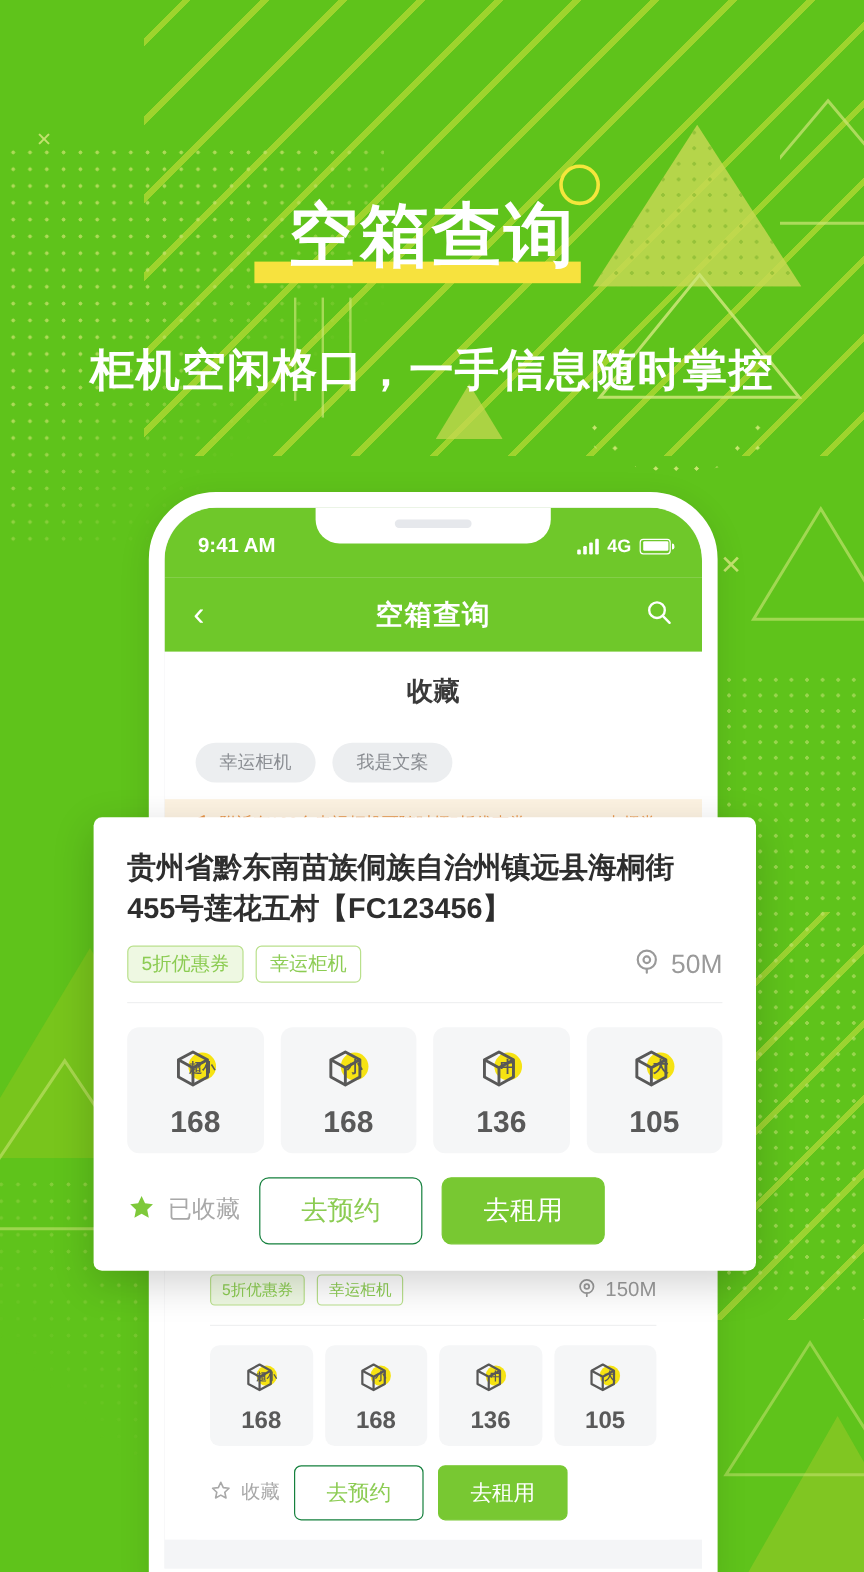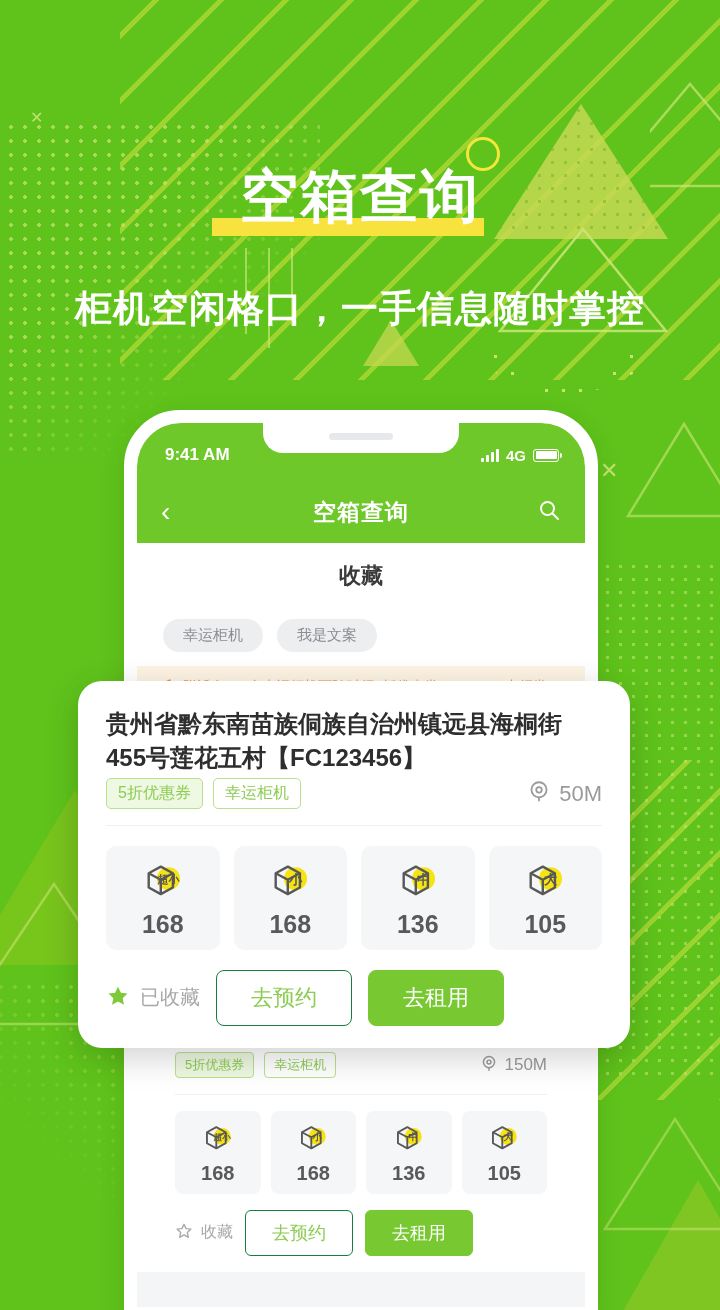--- a/index.html
+++ b/index.html
@@ -288,21 +288,21 @@
     border-radius: 12px;
     padding: 20px 20px 16px 20px;
     margin-bottom: 12px;
   }
   .card-addr {
     font-size: 19px; line-height: 1.45;
     color: #2e2e2e; font-weight: bold;
   }
   .card-meta {
     display: flex; align-items: center;
-    margin-top: 3px;
+    margin-top: 13px;
   }
   .tag {
     font-size: 13px; padding: 3px 9px;
     border-radius: 4px; margin-right: 10px;
     border: 1px solid #b9e08c; color: #8ccc53;
   }
   .tag.filled { background: #eef8e2; }
   .dist {
     margin-left: auto; display: flex; align-items: center; gap: 6px;
     color: #9a9a9a; font-size: 17px;
@@ -332,21 +332,21 @@
   .btn-ghost { border: 1px solid #15803d; color: #8ccc53; background: #fff; }
   .btn-solid { background: #78c832; color: #ffffff; border: 1px solid #78c832; }
   .actions .btn:first-of-type { margin-left: auto; }
 
   
   .float-card {
     position: absolute;
     left: 78px; top: 681px;
     width: 552px;
     background: #ffffff;
-    border-radius: 24px;
+    border-radius: 7px;
     box-shadow: 0 10px 34px rgba(0,0,0,0.18);
     padding: 26px 28px 22px 28px;
     z-index: 20;
   }
   .float-card .card-addr { font-size: 24px; line-height: 1.42; }
   .float-card .tag { font-size: 16px; padding: 4px 11px; border-radius: 5px; }
   .float-card .dist { font-size: 22px; gap: 8px; }
   .float-card .boxes { gap: 14px; margin-top: 20px; }
   .float-card .box-cell { padding: 14px 0 11px 0; border-radius: 10px; }
   .float-card .box-count { font-size: 25px; }

